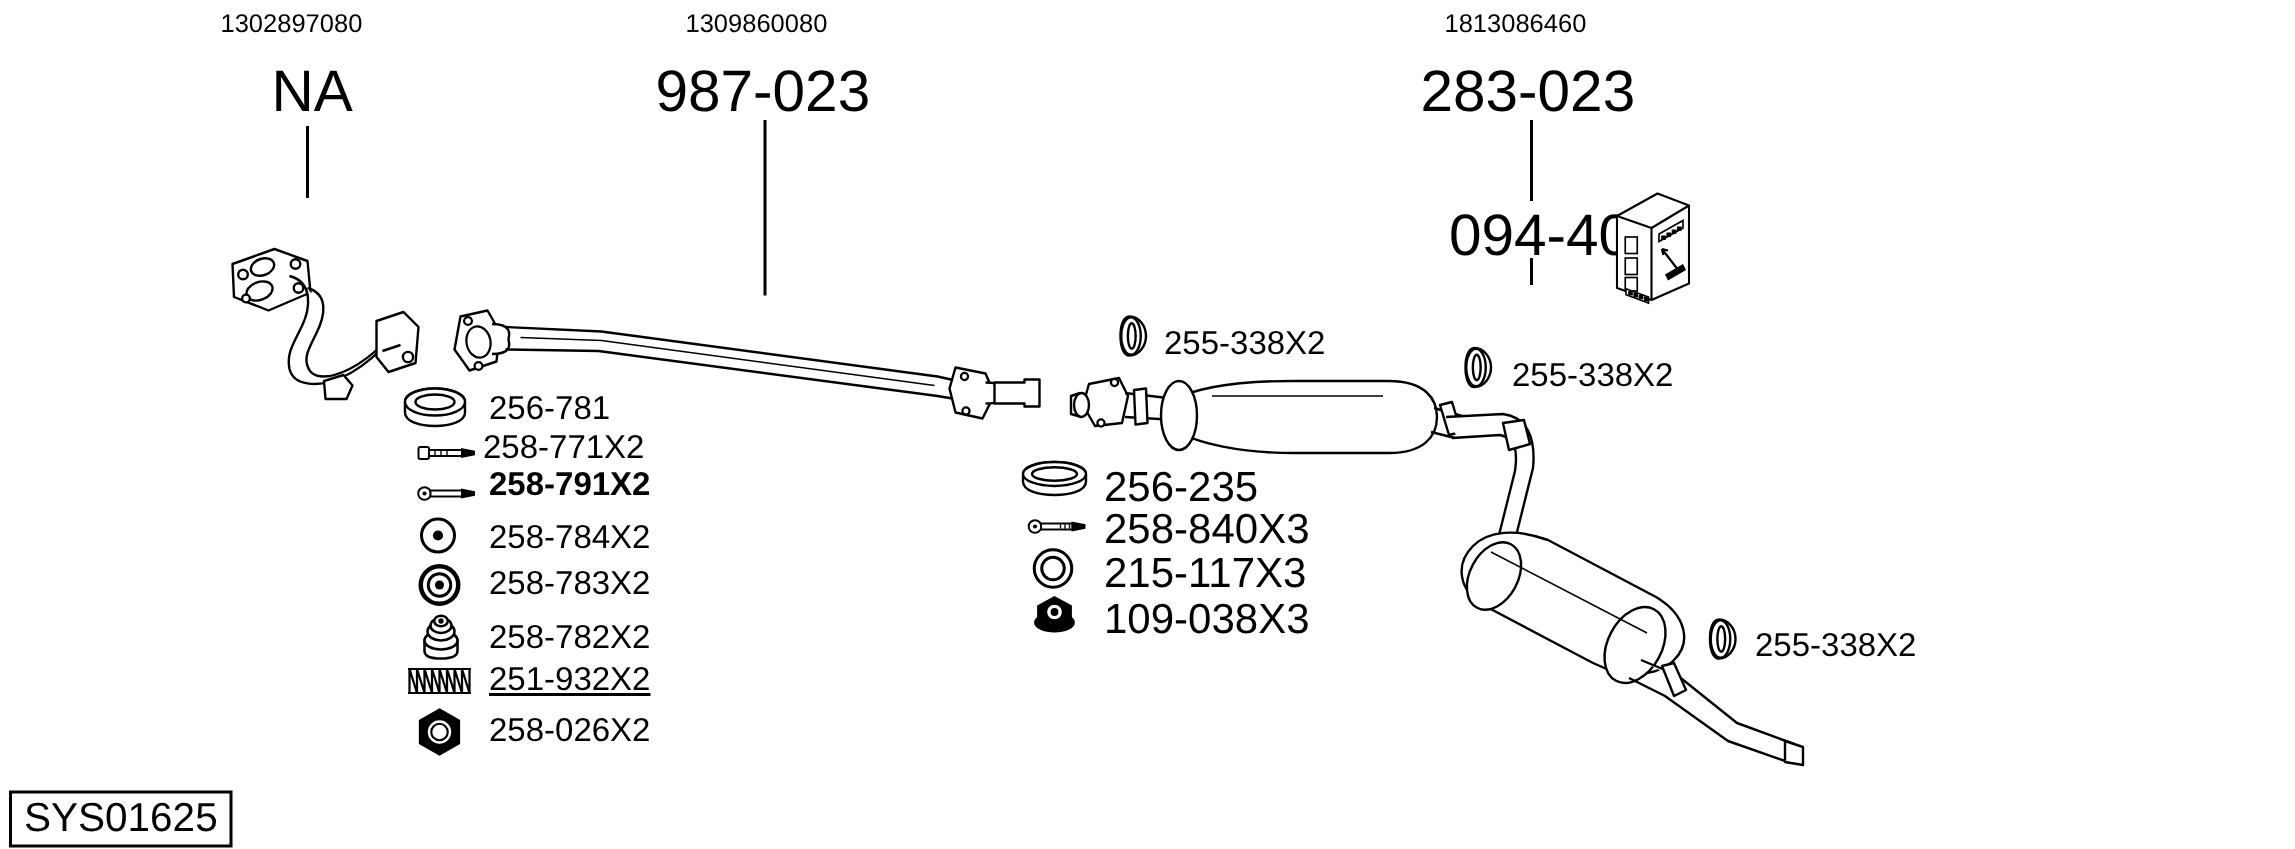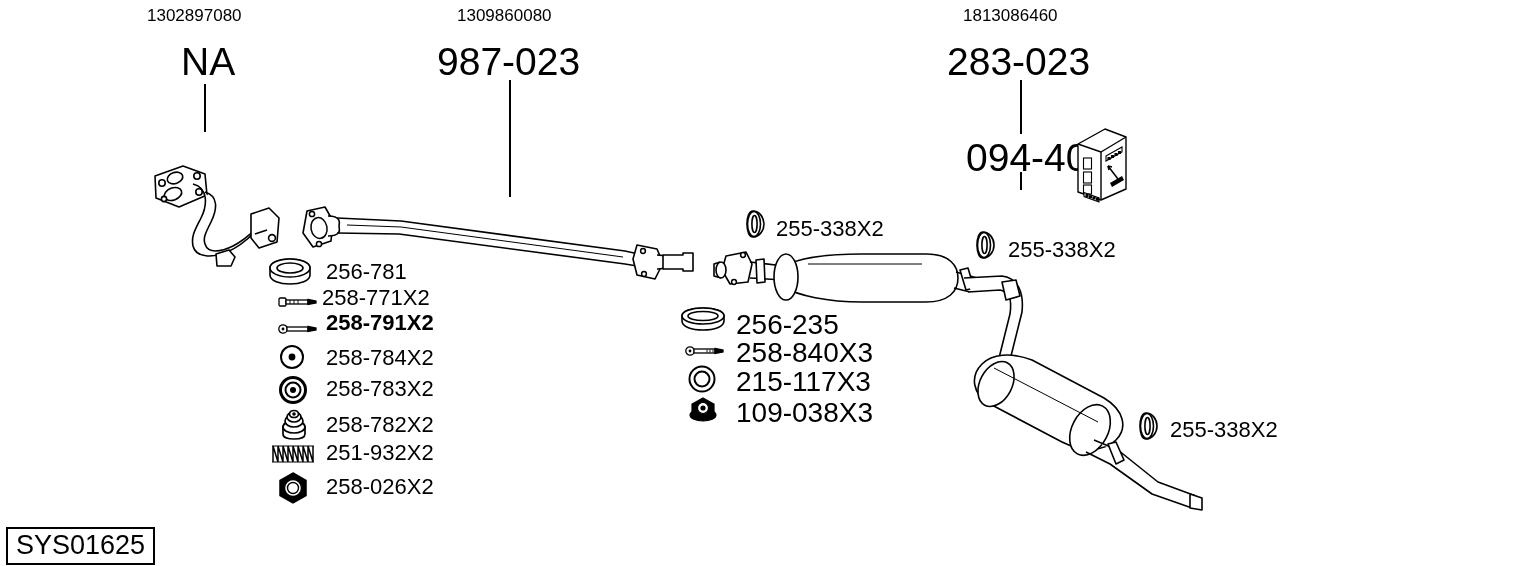--- a/index.html
+++ b/index.html
@@ -243,21 +243,21 @@
     <svg width="50" height="20" viewBox="0 0 50 20">
       <g stroke="#000" stroke-width="1.5" fill="none">
         <path d="M3 2 L3 18 M3 2 L8 18 M8 2 L8 18 M8 2 L13 18 M13 2 L13 18
                  M13 2 L18 18 M18 2 L18 18 M18 2 L23 18 M23 2 L23 18
                  M23 2 L28 18 M28 2 L28 18 M28 2 L33 18 M33 2 L33 18
                  M33 2 L38 18 M38 2 L38 18 M38 2 L43 18 M43 2 L43 18"></path>
         <path d="M2 2 L44 2 M2 18 L44 18" stroke-width="1.2"></path>
       </g>
     </svg>
   </div>
-  <div class="abs partnum" style="left:60px;top:182px;">251-932X2</div>
+  <div class="abs partnum" style="left:60px;top:182px;text-decoration:underline;">251-932X2</div>
 
   <div class="ic" style="left:11px;top:214px;">
     <svg width="32" height="32" viewBox="0 0 32 32">
       <path d="M16 1 L29 8.5 L29 23.5 L16 31 L3 23.5 L3 8.5 Z" fill="#000" stroke="#000" stroke-width="1.5"></path>
       <circle cx="16" cy="16" r="8.5" fill="#fff" stroke="#000" stroke-width="1.4"></circle>
       <circle cx="16" cy="16" r="5.5" fill="#fff" stroke="#000" stroke-width="1.4"></circle>
     </svg>
   </div>
   <div class="abs partnum" style="left:60px;top:216px;">258-026X2</div>
 </div>

